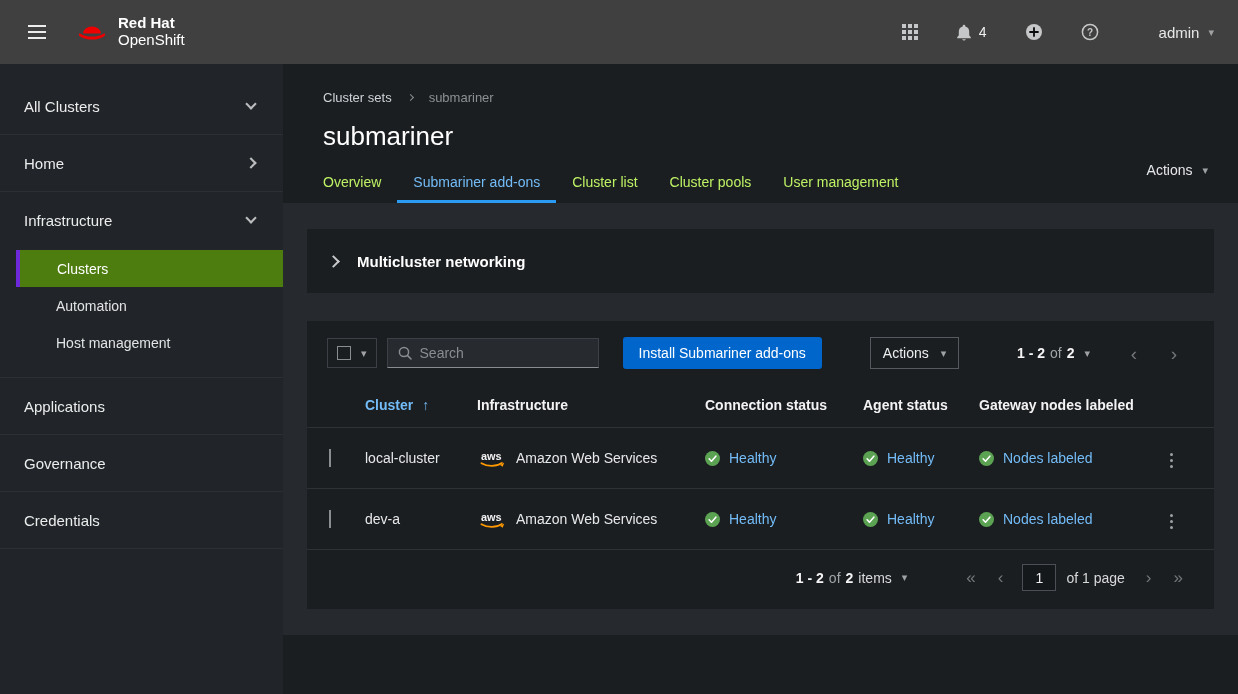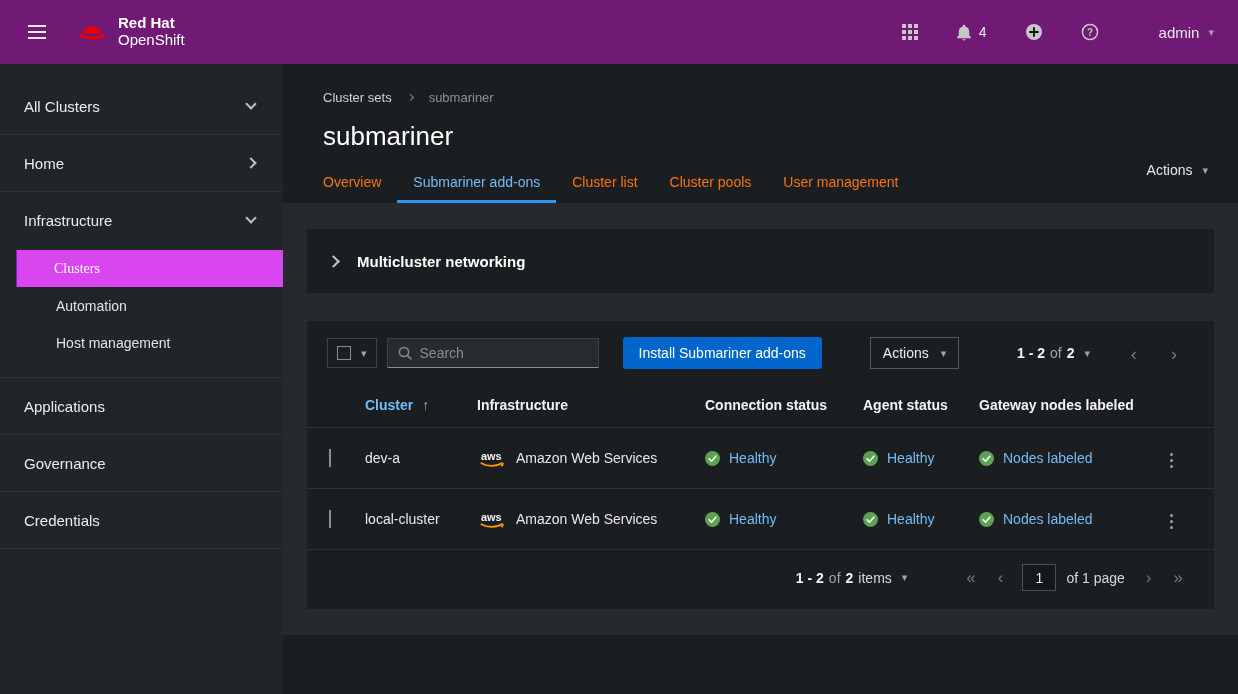--- a/index.html
+++ b/index.html
@@ -2,21 +2,21 @@
 <html><head>
 <meta charset="utf-8">
 <style>
   * { margin:0; padding:0; box-sizing:border-box; }
   html,body { width:1238px; height:694px; overflow:hidden; }
   body { font-family:"Liberation Sans","DejaVu Sans",sans-serif; background:#1b1e21; color:#e7e8e9; }
   svg text { font-family:"Liberation Sans","DejaVu Sans",sans-serif; }
   button { font-family:inherit; background:none; border:none; color:inherit; cursor:pointer; }
 
   
-  .masthead { height:64px; background:#701a75; display:flex; align-items:center; padding:0 24px; }
+  .masthead { height:64px; background:#404040; display:flex; align-items:center; padding:0 24px; }
   .hamburger { display:flex; flex-direction:column; gap:4px; padding:6px 4px; }
   .hamburger span { display:block; width:18px; height:2px; background:#ededee; }
   .brand { display:flex; align-items:center; gap:8px; margin-left:24px; cursor:pointer; }
   .brand-text { line-height:1.12; color:#fff; font-size:15px; }
   .brand-l1 { font-weight:bold; }
   .brand-l2 { font-weight:normal; }
   .mast-spacer { flex:1; }
   .mast-tools { display:flex; align-items:center; gap:30px; }
   .tool-btn { display:flex; align-items:center; gap:7px; padding:4px; }
   .notif-count { color:#f0f0f1; font-size:14px; }
@@ -24,38 +24,38 @@
 
   
   .layout { display:flex; height:630px; }
 
   
   .sidebar { width:283px; background:#212529; padding-top:14px; flex:none; }
   .sb-section { border-bottom:1px solid #2c3036; }
   .sb-item { height:56px; display:flex; align-items:center; justify-content:space-between; padding:0 28px 0 24px; color:#ebecec; font-size:15px; cursor:pointer; }
   .subnav { margin-left:16px; padding:2px 0 16px 0; }
   .subnav-item { height:37px; display:flex; align-items:center; padding-left:40px; font-size:14px; color:#e2e3e4; cursor:pointer; }
-  .subnav-item.active { background:#d946ef; border-left:1px solid #6d28d9; padding-left:37px; color:#fff;font-family:Liberation Serif, serif; }
+  .subnav-item.active { background:#4d7c0f; border-left:4px solid #6d28d9; padding-left:37px; color:#fff; }
 
   .chev { display:inline-block; width:8px; height:8px; border-top:2px solid #bcbdbe; border-right:2px solid #bcbdbe; }
   .chev-right { transform:rotate(45deg); }
   .chev-down { transform:rotate(135deg); margin-top:-4px; }
   .chev-sm { width:5px; height:5px; border-width:1.5px; border-color:#8a8d90; }
   .chev-lg { width:9px; height:9px; border-color:#c8c9ca; }
 
   
   .main { flex:1; display:flex; flex-direction:column; background:#1b1e21; min-width:0; }
   .page-top { position:relative; padding:26px 24px 0 40px; }
   .breadcrumb { display:flex; align-items:center; gap:16px; font-size:13px; }
   .crumb-link { color:#ced3d8; cursor:pointer; }
   .crumb-current { color:#8d9093; }
   .page-title { margin-top:16px; font-size:26px; font-weight:400; color:#fff; }
   .page-actions { position:absolute; right:30px; top:98px; display:flex; align-items:center; gap:10px; font-size:14px; color:#e6e7e8; cursor:pointer; }
   .tabs { display:flex; margin-top:12px; }
-  .tab { padding:10px 16px 13px; font-size:14px; color:#f97316; position:relative; cursor:pointer; white-space:nowrap; }
+  .tab { padding:10px 16px 13px; font-size:14px; color:#bef264; position:relative; cursor:pointer; white-space:nowrap; }
   .tab.first { padding-left:0; }
   .tab.active { color:#73bcf7; }
   .tab.active::after { content:""; position:absolute; left:0; right:0; bottom:0; height:3px; background:#2b9af3; }
 
   .content { background:#26292e; padding:26px 24px; display:flex; flex-direction:column; gap:28px; }
   .filler { flex:1; background:#1b1e21; }
   .card { background:#1b1e21; }
 
   
   .expand-card { height:64px; display:flex; align-items:center; gap:19px; padding:0 22px; cursor:pointer; }
@@ -290,21 +290,21 @@
               <th>Infrastructure</th>
               <th>Connection status</th>
               <th>Agent status</th>
               <th>Gateway nodes labeled</th>
               <th></th>
             </tr>
           </thead>
           <tbody>
             <tr>
               <td class="cell-check"><span class="checkbox"></span></td>
-              <td>dev-a</td>
+              <td>local-cluster</td>
               <td>
                 <span class="cell-flex">
                   <svg width="30" height="19" viewBox="0 0 40 26">
                     <text x="19" y="15" text-anchor="middle" font-size="15" font-weight="bold" fill="#f2f2f3">aws</text>
                     <path stroke="#ff9900" stroke-width="2.4" fill="none" stroke-linecap="round" d="M5.5 19.5c8.5 5 20.5 5 28-.5"></path>
                     <path fill="#ff9900" d="M31 21.8l5.8-3.4-2.2 6z"></path>
                   </svg>
                   <span>Amazon Web Services</span>
                 </span>
               </td>
@@ -338,21 +338,21 @@
               <td>
                 <span class="kebab">
                     <i></i>
                     <i></i>
                     <i></i>
                   </span>
               </td>
             </tr>
             <tr>
               <td class="cell-check"><span class="checkbox"></span></td>
-              <td>local-cluster</td>
+              <td>dev-a</td>
               <td>
                 <span class="cell-flex">
                   <svg width="30" height="19" viewBox="0 0 40 26">
                     <text x="19" y="15" text-anchor="middle" font-size="15" font-weight="bold" fill="#f2f2f3">aws</text>
                     <path stroke="#ff9900" stroke-width="2.4" fill="none" stroke-linecap="round" d="M5.5 19.5c8.5 5 20.5 5 28-.5"></path>
                     <path fill="#ff9900" d="M31 21.8l5.8-3.4-2.2 6z"></path>
                   </svg>
                   <span>Amazon Web Services</span>
                 </span>
               </td>

